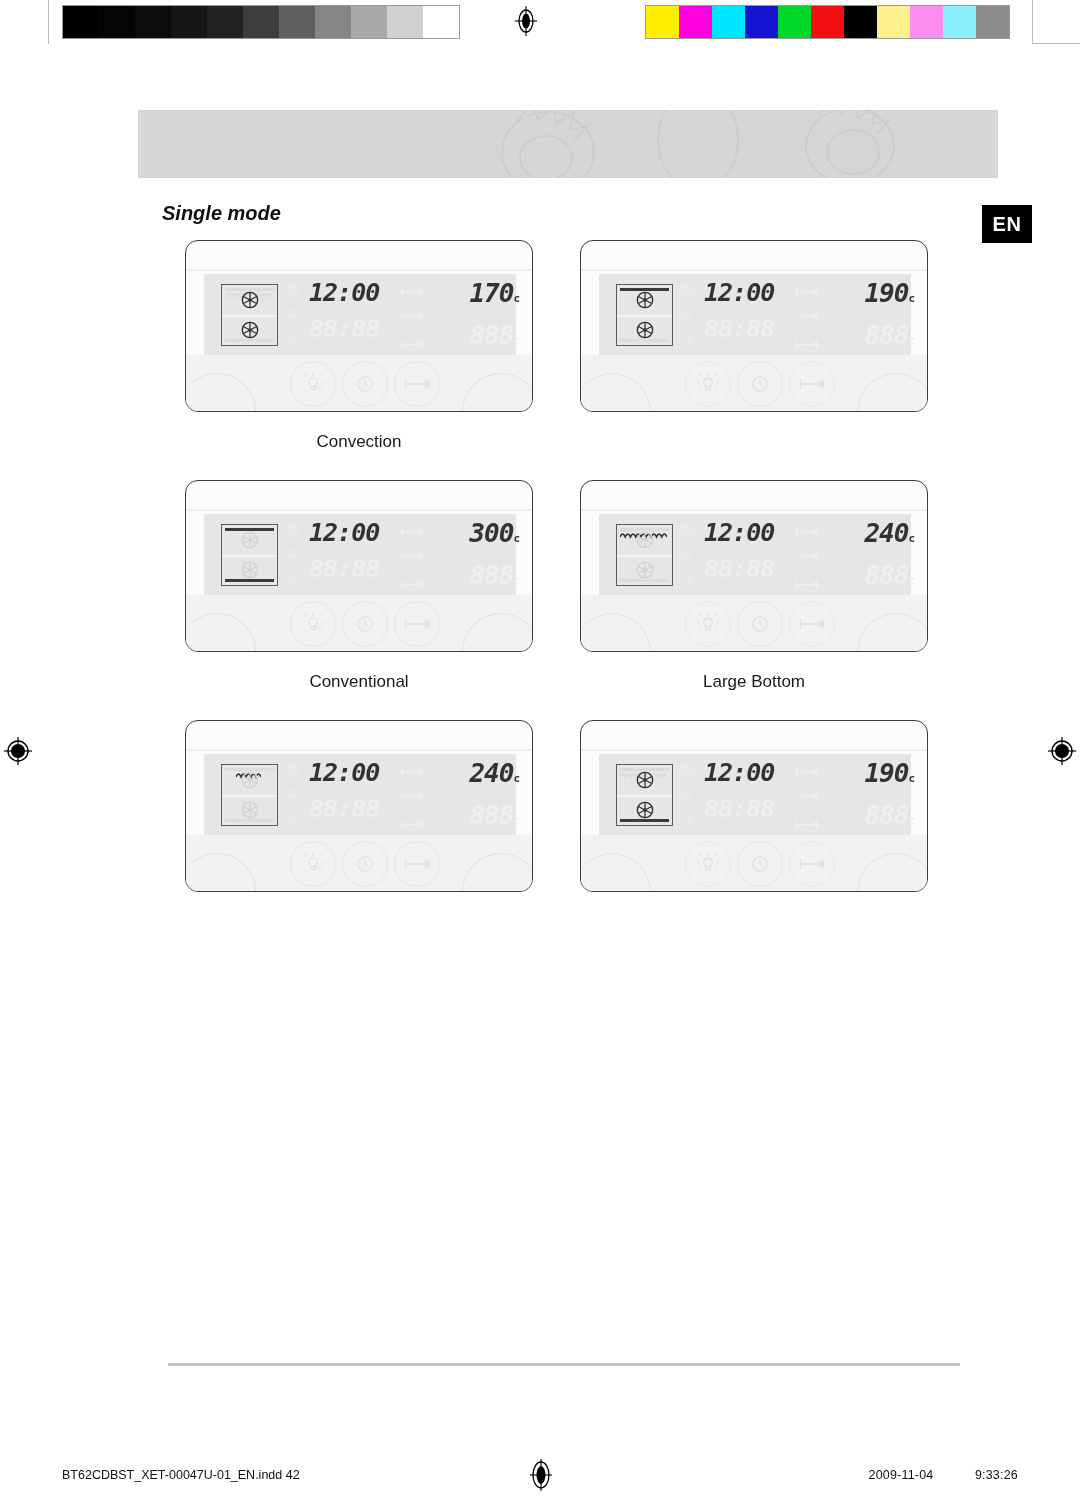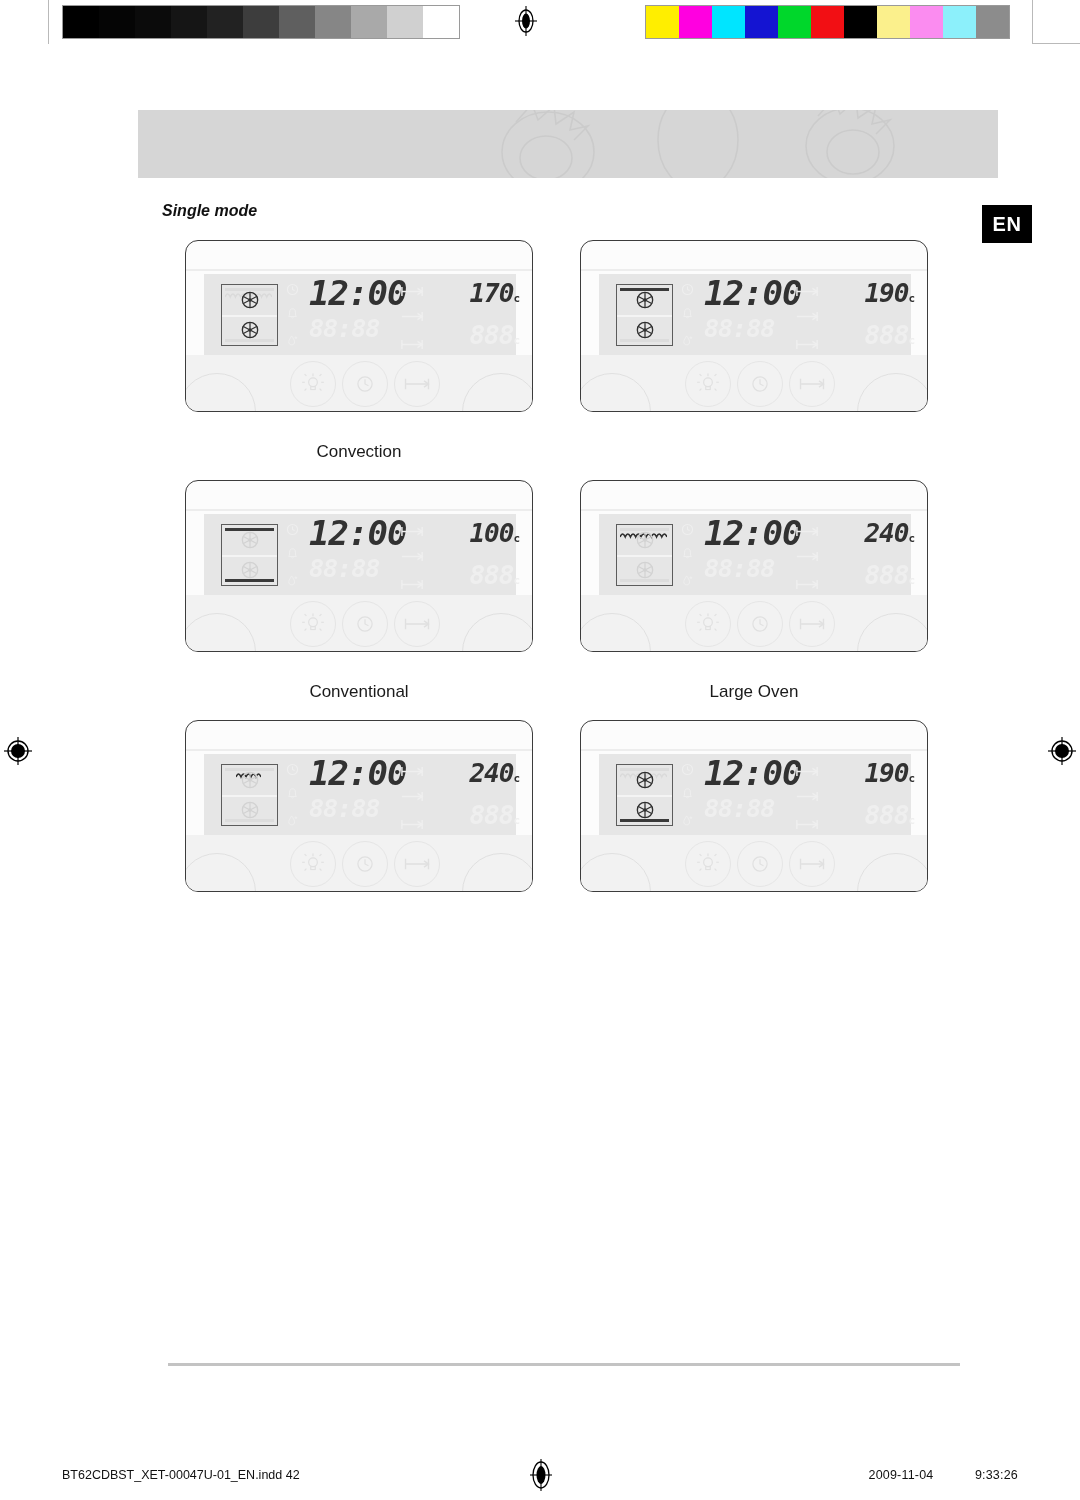--- a/index.html
+++ b/index.html
@@ -37,21 +37,21 @@
   .header-band .veg{position:absolute;right:0;top:-22px;opacity:.52;}
   .header-title{
     position:absolute;left:168px;top:122px;
     font-family:"Liberation Serif", serif;
     font-style:italic;font-weight:bold;font-size:31px;color:#111;
     letter-spacing:.2px;
   }
 
   .section-title{
     position:absolute;left:162px;top:202px;
-    font-size:16px;font-weight:bold;font-style:italic;color:#111;
+    font-size:20px;font-weight:bold;font-style:italic;color:#111;
   }
 
   .en-tab{
     position:absolute;left:982px;top:205px;width:50px;height:38px;
     background:#000;color:#fff;font-size:20px;font-weight:bold;
     display:flex;align-items:center;justify-content:center;letter-spacing:.5px;
   }
 
   
   .grid{position:absolute;left:0;top:240px;width:1080px;}
@@ -91,35 +91,35 @@
 
   
   .seg{
     font-family:"DejaVu Sans Mono", monospace;
     font-weight:bold;font-style:italic;letter-spacing:-1px;
   }
   .seg-on{color:#323232;}
   .seg-off{color:#efefef;}
 
   .clockwrap{position:absolute;left:105px;top:6px;}
-  .timeA{font-size:34px;line-height:26px;}
+  .timeA{font-size:25px;line-height:26px;}
   .timeB{font-size:25px;line-height:26px;margin-top:10px;}
 
   .tempwrap{position:absolute;left:232px;top:6px;text-align:right;width:84px;}
   .tempA{font-size:26px;line-height:26px;}
   .tempB{font-size:26px;line-height:26px;margin-top:10px;}
   .unit{font-size:11px;font-style:normal;letter-spacing:0;}
 
   .lcd-icons{position:absolute;left:82px;top:8px;width:16px;}
   .lcd-icons .ic{display:block;margin-bottom:6px;}
   .marks{position:absolute;left:196px;top:9px;width:26px;}
   .marks .mk{display:block;margin-bottom:7px;}
 
   .caption{
-    position:absolute;left:0;top:202px;width:348px;text-align:center;
+    position:absolute;left:0;top:192px;width:348px;text-align:center;
     font-size:17px;color:#1a1a1a;
   }
   .cell.right .caption{width:348px;}
 
   
   .foot-rule{position:absolute;left:168px;top:1363px;width:792px;height:3px;background:#c3c3c3;}
   .page-num{position:absolute;left:0;top:1378px;width:1080px;text-align:center;
             font-size:16px;font-weight:bold;color:#111;}
   .foot-left{position:absolute;left:62px;top:1468px;font-size:12.5px;color:#111;}
   .foot-right{position:absolute;right:62px;top:1468px;font-size:12.5px;color:#111;
@@ -528,21 +528,21 @@
                     <path d="M2 1 L2 11 M24 1 L24 11 M2 6 L24 6" stroke="#efefef" stroke-width="1.6"></path>
                     <path d="M19 2.6 L24 6 L19 9.4" fill="none" stroke="#efefef" stroke-width="1.6"></path>
                   </svg></span>
               <span class="mk"><svg viewBox="0 0 26 12" width="24" height="11">
                     <path d="M24 1 L24 11 M2 6 L24 6" stroke="#efefef" stroke-width="1.6"></path>
                     <path d="M19 2.6 L24 6 L19 9.4" fill="none" stroke="#efefef" stroke-width="1.6"></path>
                   </svg></span>
             </div>
 
             <div class="tempwrap">
-              <div class="tempA"><span class="seg seg-on">100</span><span class="seg seg-on unit">c</span></div>
+              <div class="tempA"><span class="seg seg-on">300</span><span class="seg seg-on unit">c</span></div>
               <div class="tempB"><span class="seg seg-off">888</span><span class="seg seg-off unit">c</span></div>
             </div>
           </div>
 
           <div class="btnrow">
             <div style="position:absolute;left:-8px;top:18px;width:76px;height:76px;border:1.4px solid #e0e0e0;border-radius:50%;"></div>
             <div style="position:absolute;left:104px;top:6px;width:44px;height:44px;border:1.4px solid #e5e5e5;border-radius:50%;display:flex;align-items:center;justify-content:center;">
                 <svg viewBox="0 0 30 30" width="26" height="26">
                   <circle cx="15" cy="13" r="5" fill="none" stroke="#e0e0e0" stroke-width="1.4"></circle>
                   <rect x="12.4" y="18" width="5.2" height="3.4" fill="none" stroke="#e0e0e0" stroke-width="1.3"></rect>
@@ -687,21 +687,21 @@
               </div>
             <div style="position:absolute;left:208px;top:6px;width:44px;height:44px;border:1.4px solid #e5e5e5;border-radius:50%;display:flex;align-items:center;justify-content:center;">
                 <svg viewBox="0 0 34 18" width="30" height="16">
                   <path d="M4 3 L4 15 M30 3 L30 15 M4 9 L30 9" stroke="#e0e0e0" stroke-width="1.6"></path>
                   <path d="M25 5.4 L30 9 L25 12.6" fill="none" stroke="#e0e0e0" stroke-width="1.6"></path>
                 </svg>
               </div>
             <div style="position:absolute;right:-8px;top:18px;width:76px;height:76px;border:1.4px solid #e0e0e0;border-radius:50%;"></div>
           </div>
         </div>
-        <div class="caption">Large Oven</div>
+        <div class="caption">Large Bottom</div>
       </div>
       </div>
       <div class="row">
         <div class="cell left">
         <div class="panel">
           <div class="strip-top"></div>
           <div class="lcd">
 
             <div class="modebox">
               <div class="heat-top bar-off"></div>

